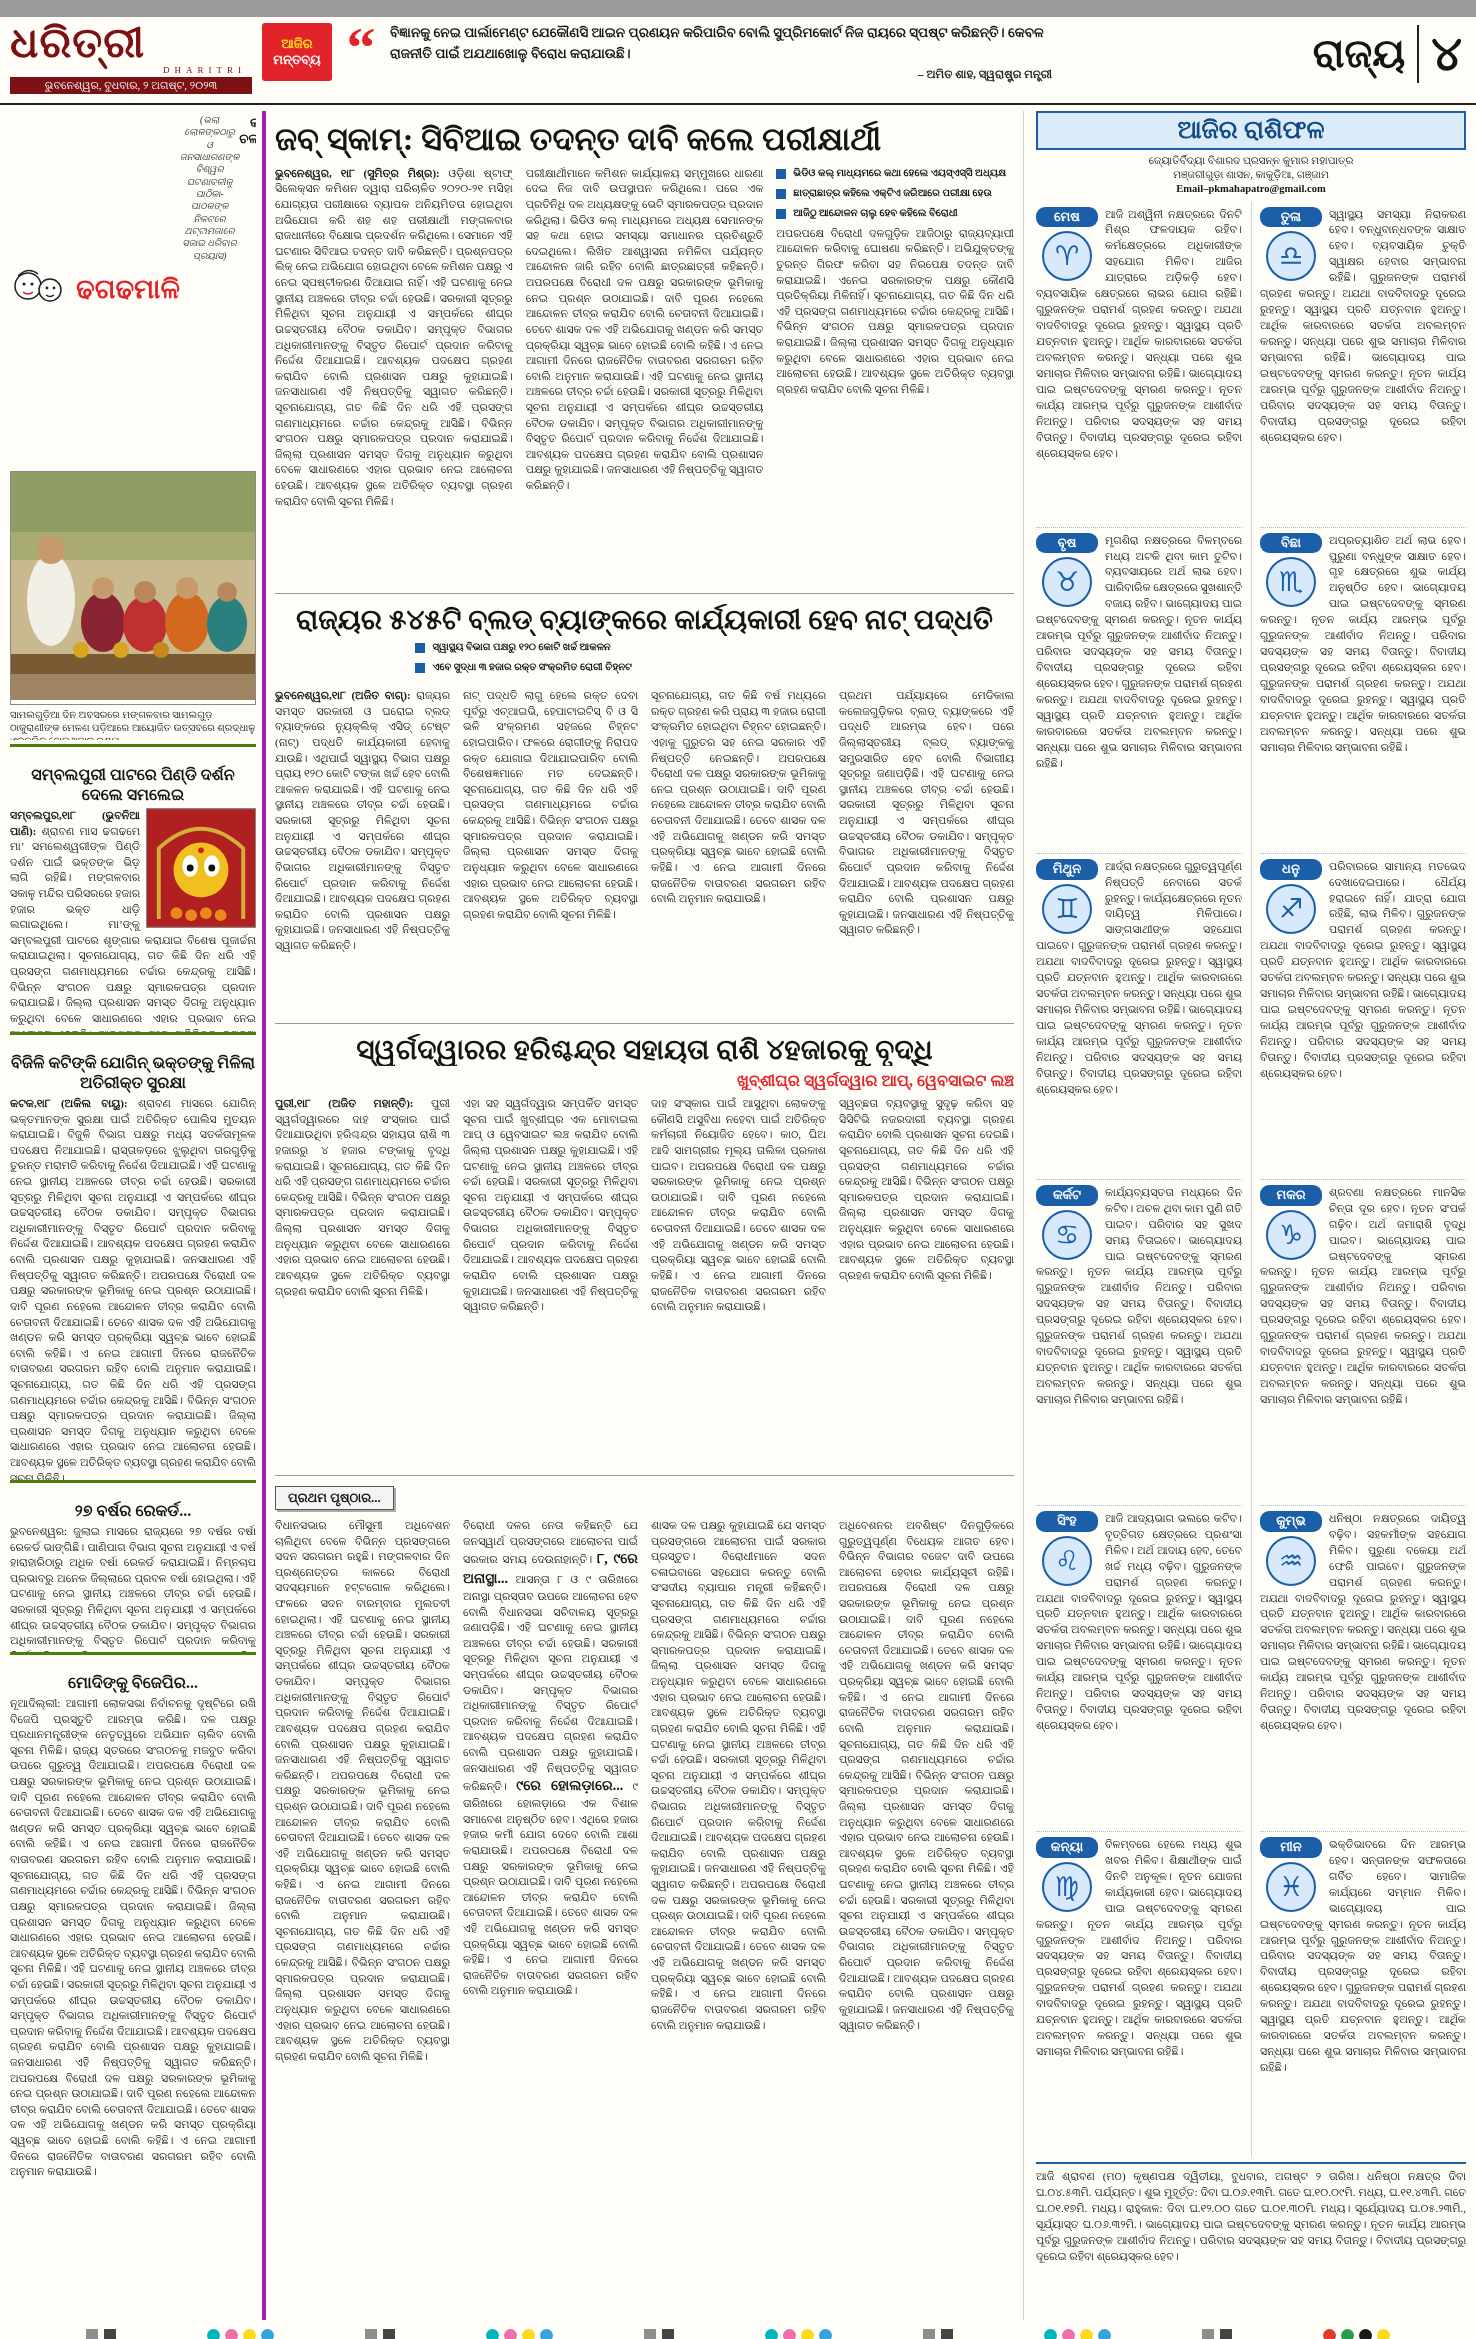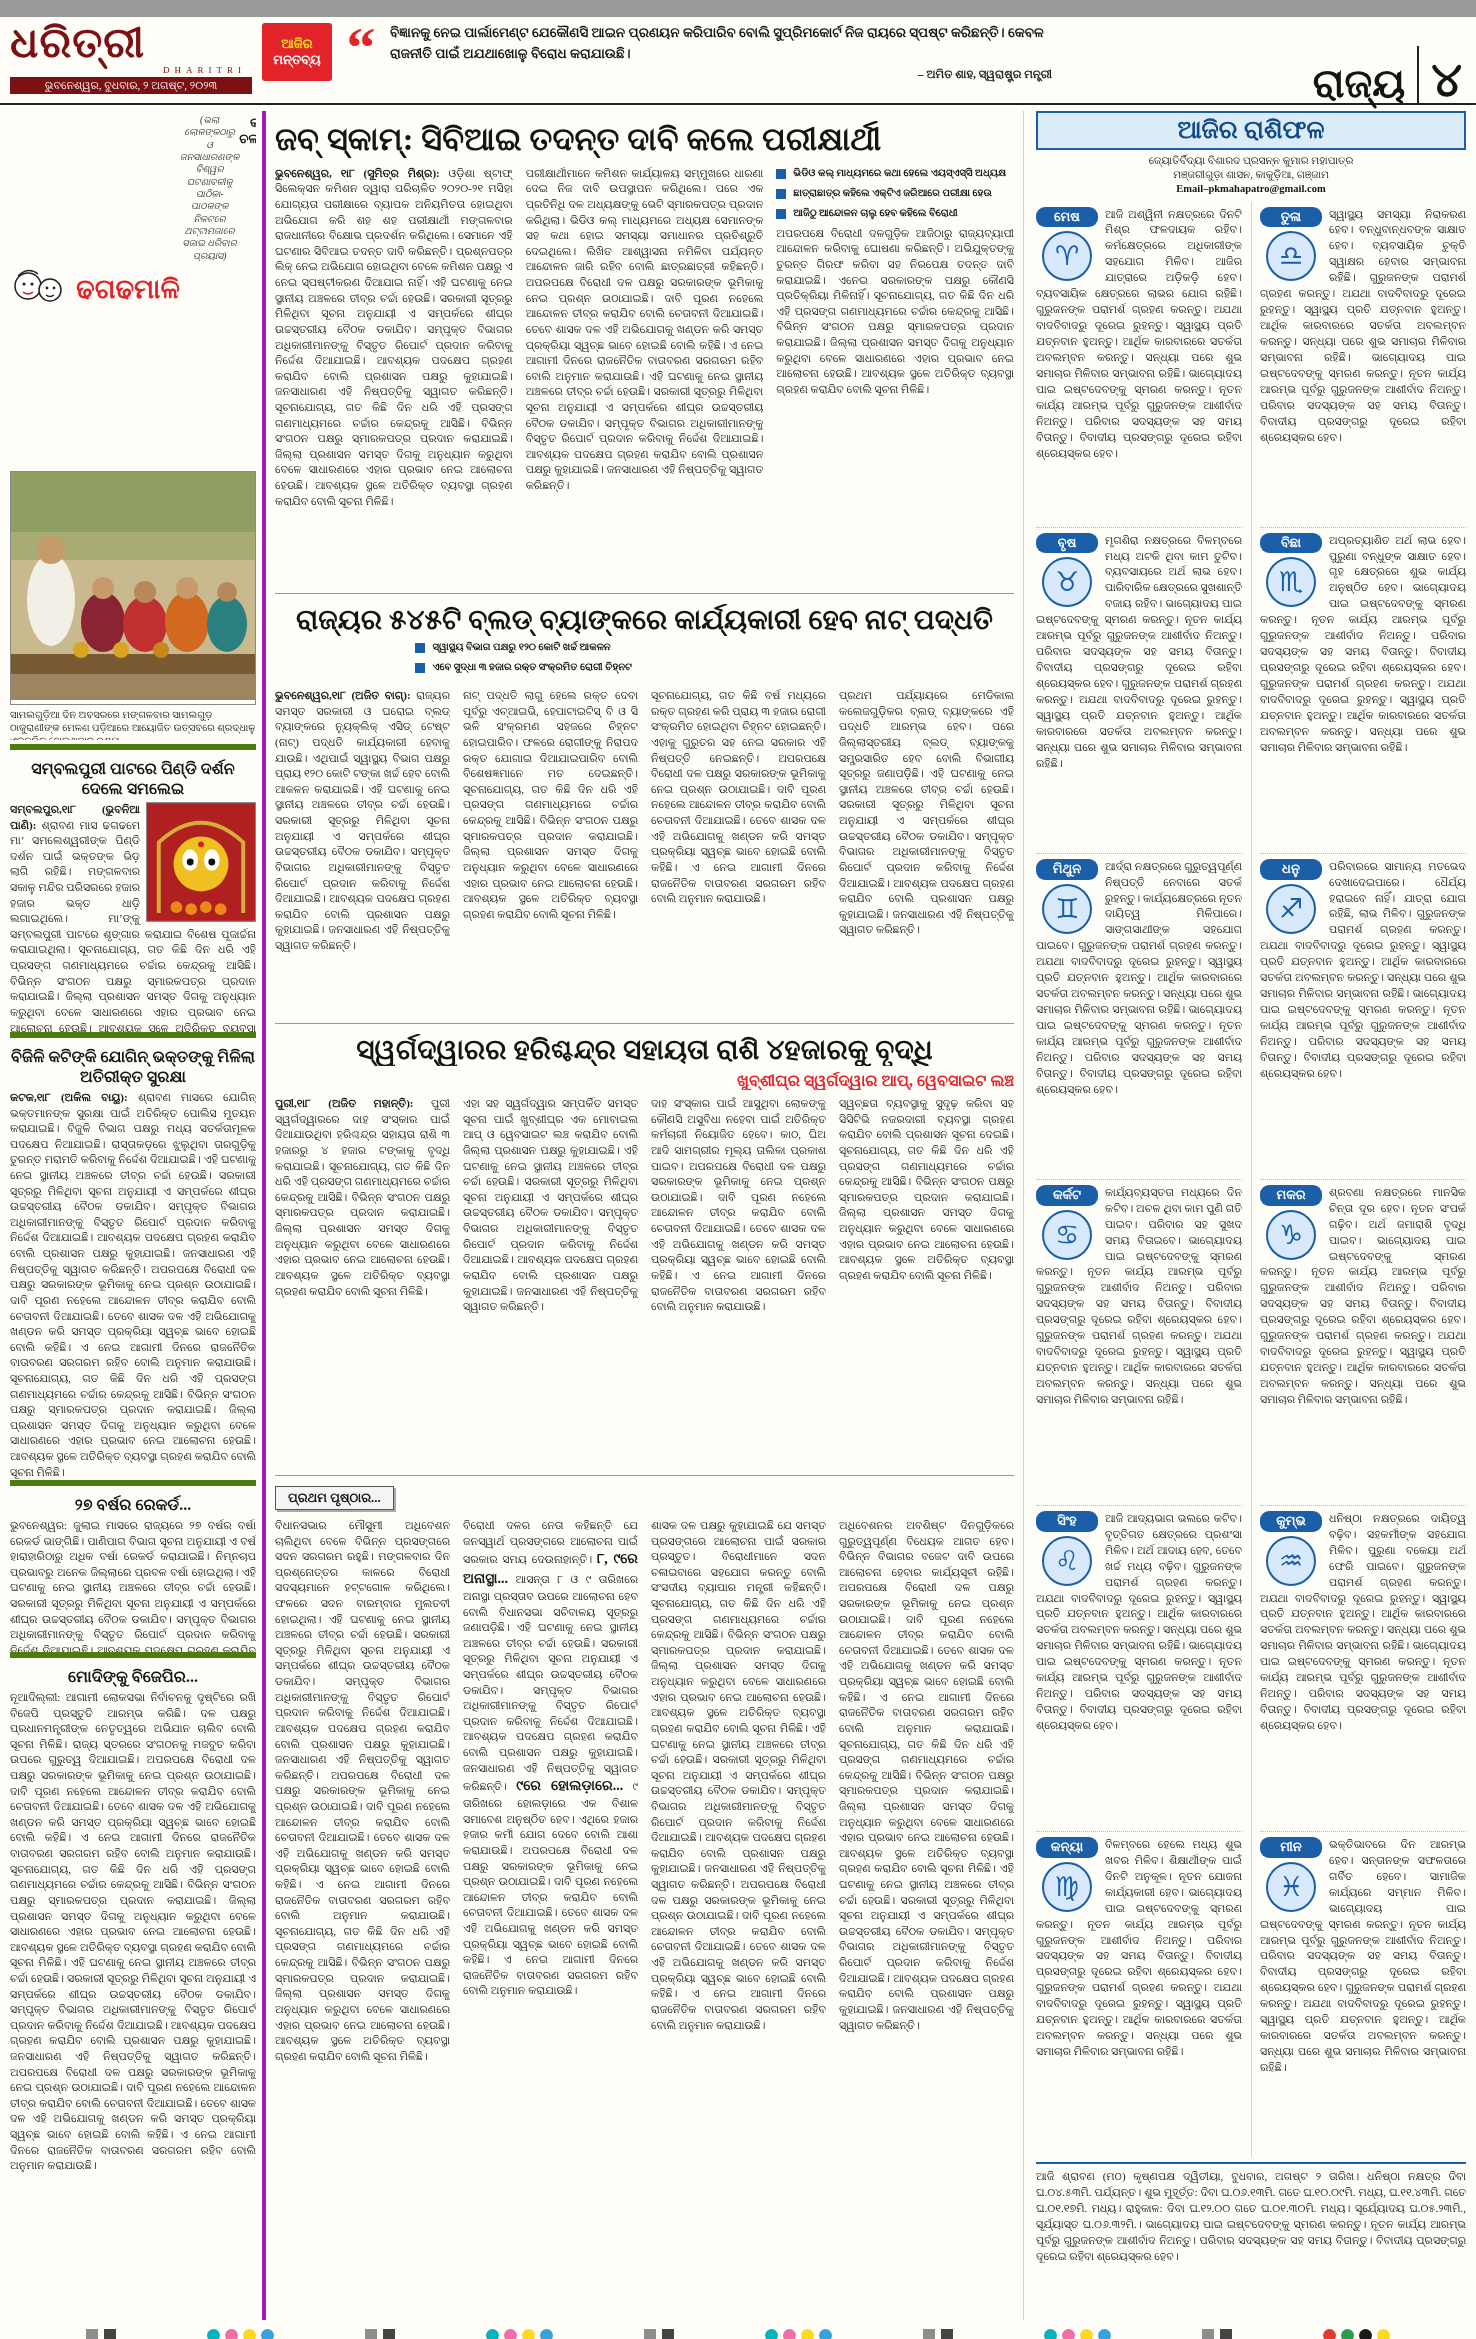--- a/index.html
+++ b/index.html
@@ -14,21 +14,21 @@
   .logo-sub{font-size:9px;letter-spacing:5px;color:#7b1113;text-align:right;padding-right:6px}
   .dateline{margin-top:2px;background:#7b1113;color:#fff;font-size:11px;padding:2px 4px;text-align:center;white-space:nowrap;overflow:hidden}
   .quote-box{position:absolute;left:262px;top:6px;width:790px;height:70px;display:flex;gap:8px}
   .quote-label{width:70px;height:58px;background:#e3232a;border-radius:3px;display:flex;flex-direction:column;
                align-items:center;justify-content:center;font-weight:bold;font-size:13px;line-height:1.25}
   .quote-label .l1{color:#ffe01b}.quote-label .l2{color:#fff}
   .quote-glyph{font-size:58px;line-height:.85;color:#e3232a;font-weight:bold;width:42px;text-align:center}
   .quote-body{flex:1;overflow:hidden}
   .q-text{font-size:13.5px;font-weight:bold;line-height:1.55;max-height:44px;overflow:hidden}
   .q-attr{text-align:right;font-size:11.5px;font-weight:bold;margin-top:3px;color:#222}
-  .section-block{position:absolute;right:14px;top:23px;display:flex;align-items:flex-end;gap:12px;height:64px}
+  .section-block{position:absolute;right:14px;top:5px;display:flex;align-items:center;gap:12px;height:64px}
   .section-name{font-size:40px;font-weight:bold;line-height:1}
   .vbar{width:2px;height:58px;background:#222}
   .page-num{font-size:48px;font-weight:bold;line-height:1}
 
   
   .col-left{position:absolute;left:10px;top:94px;width:246px;bottom:44px;overflow:hidden}
   .col-mid{position:absolute;left:262px;top:94px;width:762px;bottom:36px;overflow:hidden;
            border-left:4px solid #a21caf;border-right:1px solid #cfcfcf;padding:0 9px;display:flex;flex-direction:column}
   .col-right{position:absolute;left:1030px;top:94px;width:436px;bottom:44px;overflow:hidden;
              padding-left:6px;display:flex;flex-direction:column}
@@ -56,21 +56,21 @@
   .dhaga-head{display:flex;align-items:center;gap:8px}
   .dhaga-title{color:#e3232a;font-size:27px;font-weight:bold}
   .dhaga-intro{font-size:9.5px;font-style:italic;text-align:center;line-height:1.3;margin:3px 0 5px;color:#333}
   .dh-center{font-weight:bold;text-align:center;font-size:13px;margin:4px 0 2px}
   .dh-center2{font-weight:bold;text-align:center;font-size:12px;margin-bottom:4px}
   .dh-para{flex:1;overflow:hidden}
   .dhaga-foot{font-size:9.5px;font-style:italic;text-align:right;border-top:1px dotted #999;padding-top:3px;margin-top:4px}
 
   .photo-wrap{margin-top:4px;border:1px solid #888}
   .caption{font-size:10px;line-height:1.3;height:32px;overflow:hidden;margin:3px 0 4px}
-  .lart{border-top:6px solid #4d7c0f;padding-top:5px;overflow:hidden}
+  .lart{border-top:3px solid #4d7c0f;padding-top:14px;overflow:hidden}
   .lart .hl-sm{text-align:center}
   .deity{float:right;margin:0 0 4px 6px;border:1px solid #888}
   .samal{height:288px}
   .bijili{height:448px}
   .record{height:172px}
   .modi{flex:1}
 
   
   .a-job{height:482px}
   .a-blood{height:430px}

